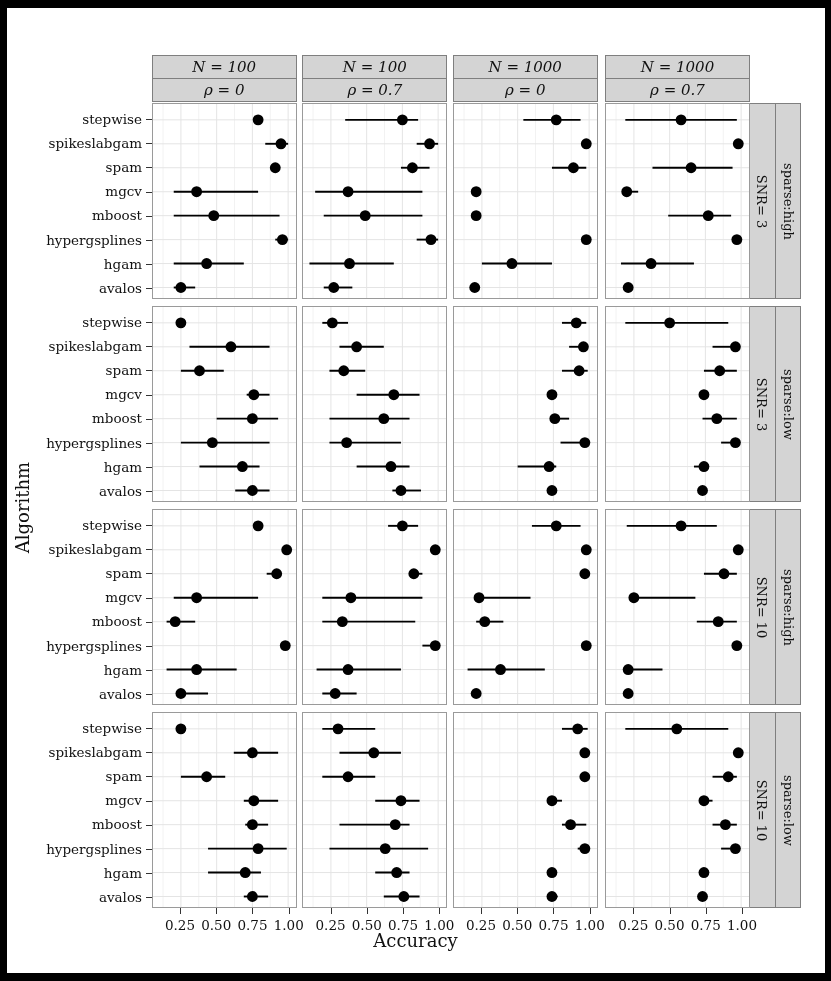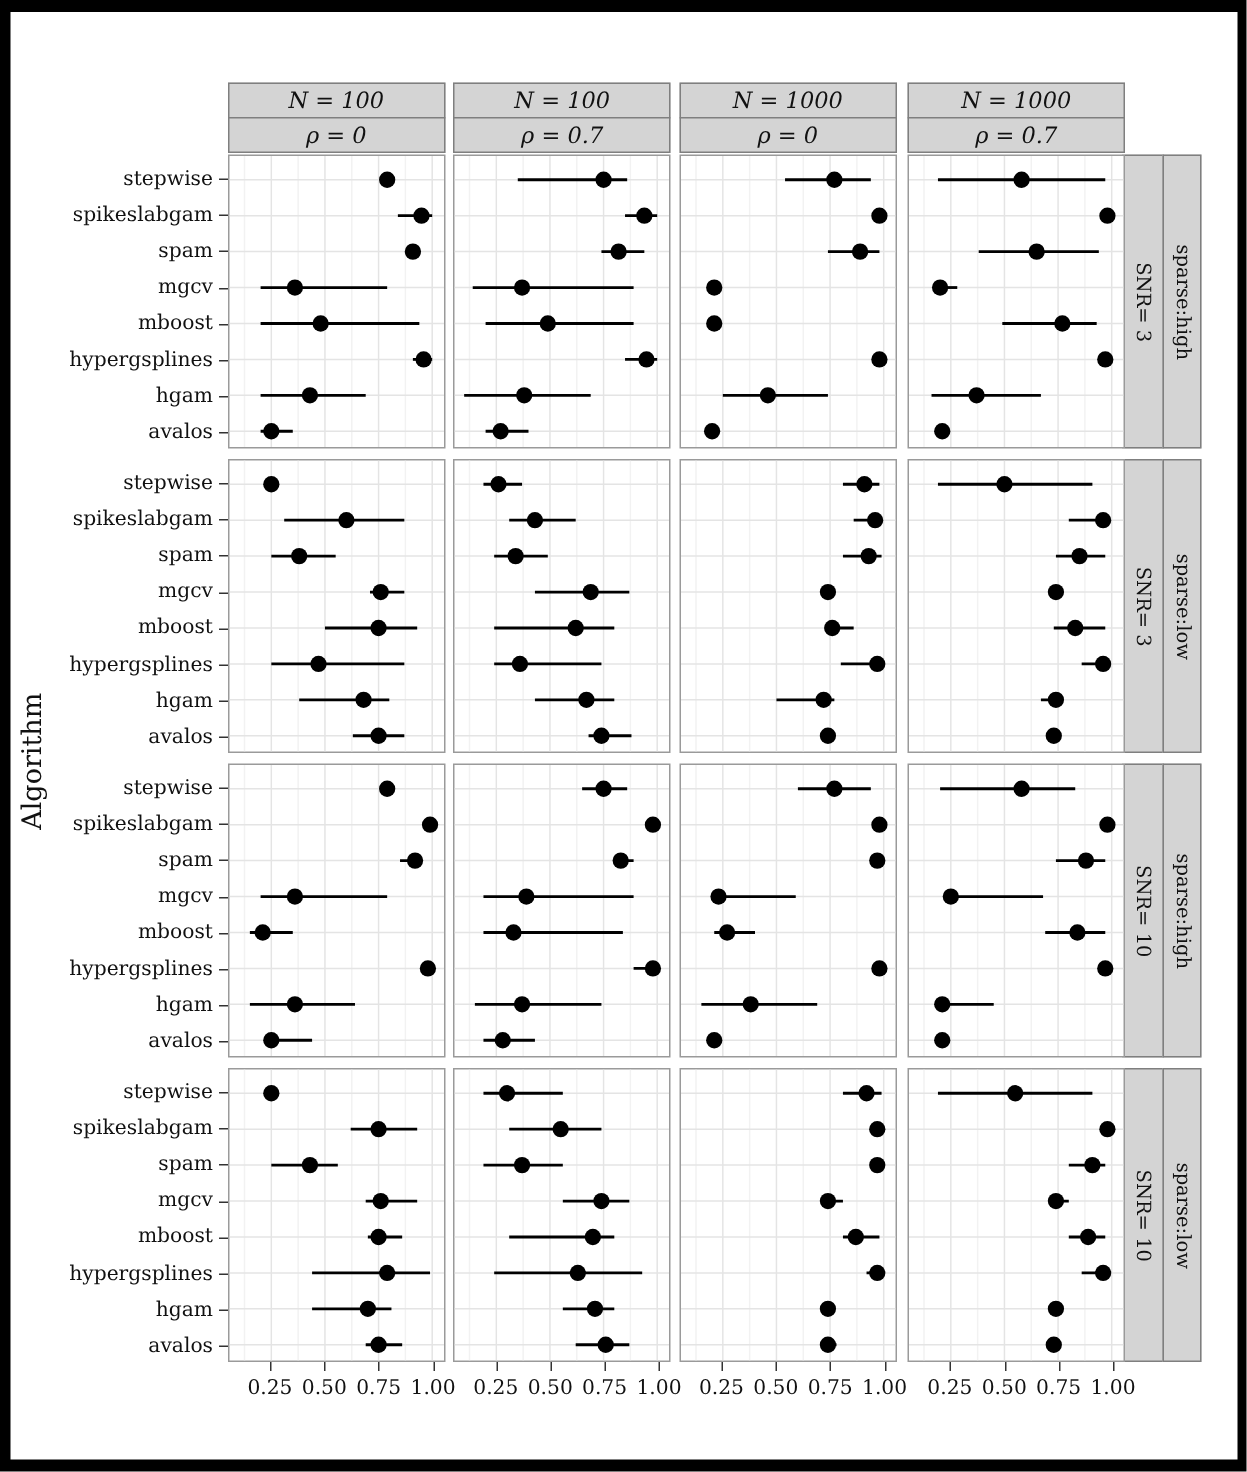--- a/index.html
+++ b/index.html
@@ -37,20 +37,21 @@
   .axis-title{position:absolute;font-size:18px;color:#111;white-space:nowrap;}
   #x-axis-title{left:0;width:831px;text-align:center;top:930px;}
   #y-axis-title{left:-28px;top:497px;transform:rotate(-90deg);transform-origin:center;width:100px;text-align:center;}
 </style>
 </head>
 <body>
 
 <div id="page"></div>
 
 <div id="chart">
+  <div class="axis-title" id="x-axis-title">Accuracy</div>
   <div class="axis-title" id="y-axis-title">Algorithm</div>
 <div class="strip colstrip" style="left: 151.7px; top: 55px; width: 145px; height: 24px;">N = 100</div>
     <div class="strip colstrip" style="left: 151.7px; top: 78px; width: 145px; height: 24px;">ρ = 0</div>
     <div class="strip colstrip" style="left: 302.3px; top: 55px; width: 145px; height: 24px;">N = 100</div>
     <div class="strip colstrip" style="left: 302.3px; top: 78px; width: 145px; height: 24px;">ρ = 0.7</div>
     <div class="strip colstrip" style="left: 452.7px; top: 55px; width: 145px; height: 24px;">N = 1000</div>
     <div class="strip colstrip" style="left: 452.7px; top: 78px; width: 145px; height: 24px;">ρ = 0</div>
     <div class="strip colstrip" style="left: 605px; top: 55px; width: 145px; height: 24px;">N = 1000</div>
     <div class="strip colstrip" style="left: 605px; top: 78px; width: 145px; height: 24px;">ρ = 0.7</div>
     <div class="strip rowstrip" style="left: 748px; top: 103px; width: 28px; height: 196px;">

